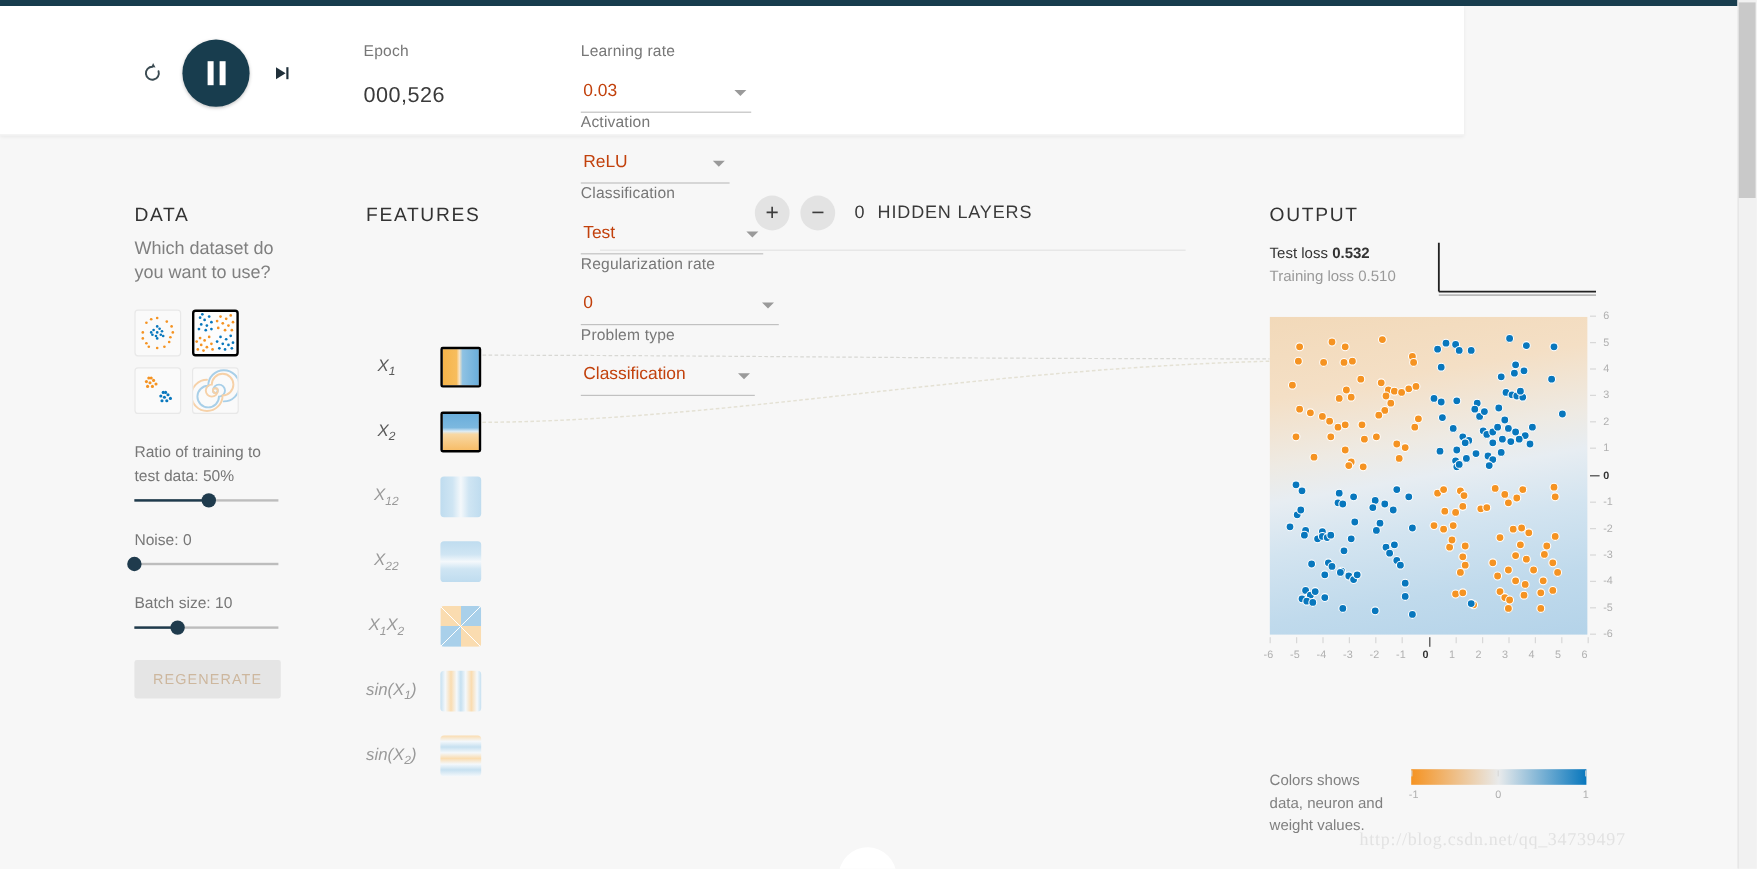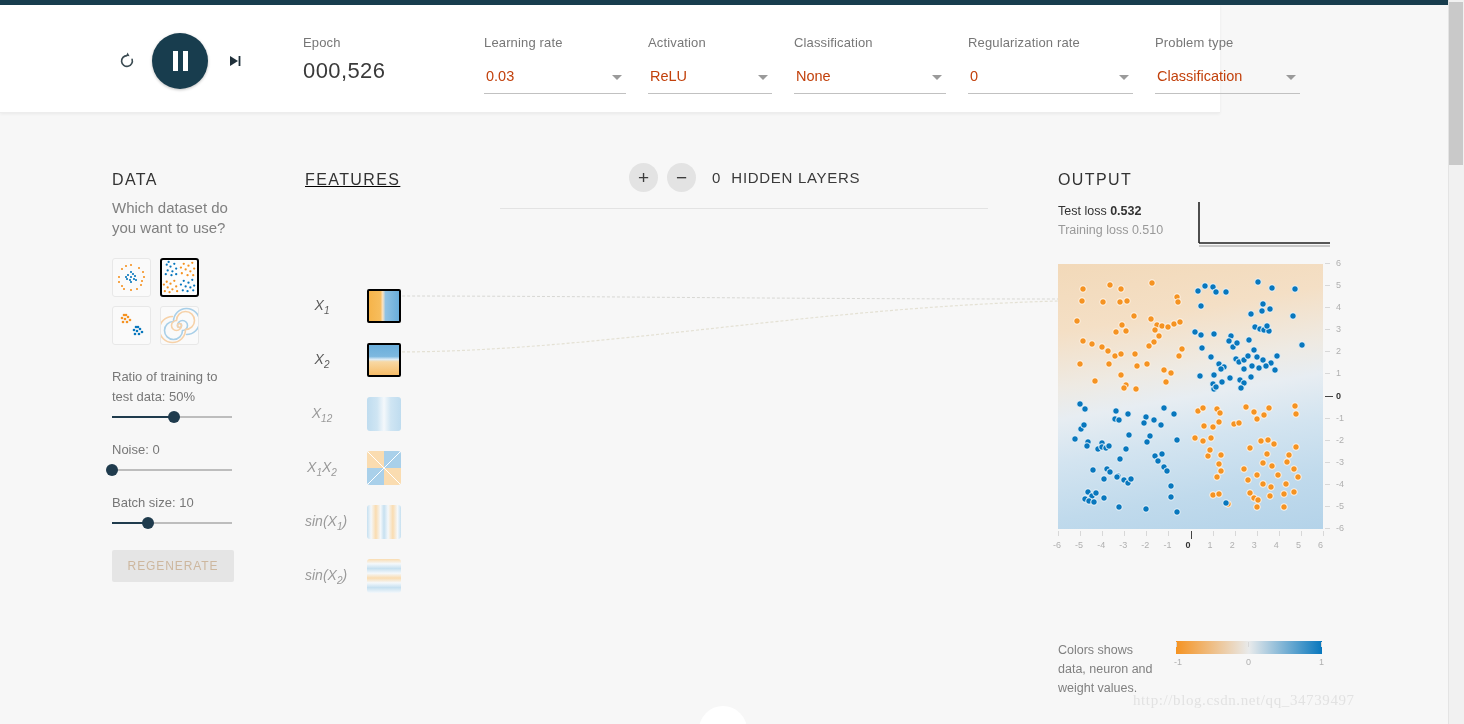--- a/index.html
+++ b/index.html
@@ -53,24 +53,24 @@
     display: flex; align-items: center; justify-content: center;
     color: #20303a; cursor: pointer;
   }
 
   .epoch-block { position: absolute; left: 303px; top: 30px; }
   .ctl-label {
     font-size: 13px; color: #777777; letter-spacing: .15px;
     font-family: "Liberation Sans", sans-serif;
   }
   .epoch-value {
-    font-size: 22px; color: #3a3a3a; margin-top: 8px; letter-spacing: .4px;
-  }
-
-  .selects { position: absolute; left: 484px; top: 30px; display: flex; }
+    font-size: 18px; color: #3a3a3a; margin-top: 19px; letter-spacing: .4px;
+  }
+
+  .selects { position: absolute; left: 484px; top: 30px; display: flex; flex-direction: column; }
   .sel-group { position: relative; margin-right: 22px; }
   .sel-box {
     position: relative; margin-top: 13px; height: 31px;
     border-bottom: 1px solid #c1c1c1;
   }
   .sel-value {
     font-size: 14.5px; color: #c2410c; position: absolute; left: 2px; top: 5px;
   }
   .sel-arrow {
     position: absolute; right: 4px; top: 12px;
@@ -111,21 +111,21 @@
     background: #1f3b4d; cursor: pointer;
   }
   .regen-btn {
     margin-top: 26px; width: 122px; height: 32px;
     background: #e5e5e5; color: #cdb79e; font-size: 12px; letter-spacing: .9px;
     display: flex; align-items: center; justify-content: center;
     border-radius: 2px; cursor: pointer; border: none;
   }
 
   
-  .feat-col { position: absolute; left: 305px; top: 58px; width: 150px; text-decoration: underline; }
+  .feat-col { position: absolute; left: 305px; top: 58px; width: 150px; }
   .feat-list { position: absolute; left: 0; top: 108px; }
   .feat-row { position: relative; height: 54px; display: flex; align-items: center; }
   .feat-name {
     width: 62px; text-align: center; padding-right: 28px;
     font-size: 14px; color: #9a9a9a; font-style: italic;
   }
   .feat-name.on { color: #5a5a5a; }
   .feat-name sub { font-size: 10px; font-style: italic; }
   .feat-box {
     width: 34px; height: 34px; border-radius: 3px; overflow: hidden; position: relative;
@@ -249,21 +249,21 @@
       <div class="sel-group" style="width:124px">
         <div class="ctl-label">Activation</div>
         <div class="sel-box">
           <span class="sel-value">ReLU</span>
           <span class="sel-arrow"></span>
         </div>
       </div>
       <div class="sel-group" style="width:152px">
         <div class="ctl-label">Classification</div>
         <div class="sel-box">
-          <span class="sel-value">None</span>
+          <span class="sel-value">Test</span>
           <span class="sel-arrow"></span>
         </div>
       </div>
       <div class="sel-group" style="width:165px">
         <div class="ctl-label">Regularization rate</div>
         <div class="sel-box">
           <span class="sel-value">0</span>
           <span class="sel-arrow"></span>
         </div>
       </div>
@@ -455,20 +455,24 @@
           <div class="feat-box on" style="background:linear-gradient(to bottom,#6aaedb 0%,#7cb8df 38%,#dcecf6 48%,#f8d8a4 56%,#f7bd68 100%)">
             <span class="feat-nub"></span>
           </div>
         </div>
 
         <div class="feat-row">
           <div class="feat-name">X<sub>12</sub></div>
           <div class="feat-box" style="background:linear-gradient(to right,#bfdcef 0%,#cfe5f3 30%,#f4f8fb 50%,#cfe5f3 70%,#bfdcef 100%)"></div>
         </div>
 
+        <div class="feat-row">
+          <div class="feat-name">X<sub>22</sub></div>
+          <div class="feat-box" style="background:linear-gradient(to bottom,#bfdcef 0%,#cfe5f3 32%,#f4f8fb 50%,#cfe5f3 68%,#bfdcef 100%)"></div>
+        </div>
 
         <div class="feat-row">
           <div class="feat-name">X<sub>1</sub>X<sub>2</sub></div>
           <div class="feat-box" style="background:
                  linear-gradient(to bottom right, transparent 49.4%, #fff 49.4%, #fff 50.6%, transparent 50.6%),
                  linear-gradient(to bottom left, transparent 49.4%, #fff 49.4%, #fff 50.6%, transparent 50.6%),
                  conic-gradient(from 0deg, #a9d0ea 0deg 90deg, #fadcb0 90deg 180deg, #a9d0ea 180deg 270deg, #fadcb0 270deg 360deg)"></div>
         </div>
 
         <div class="feat-row">

